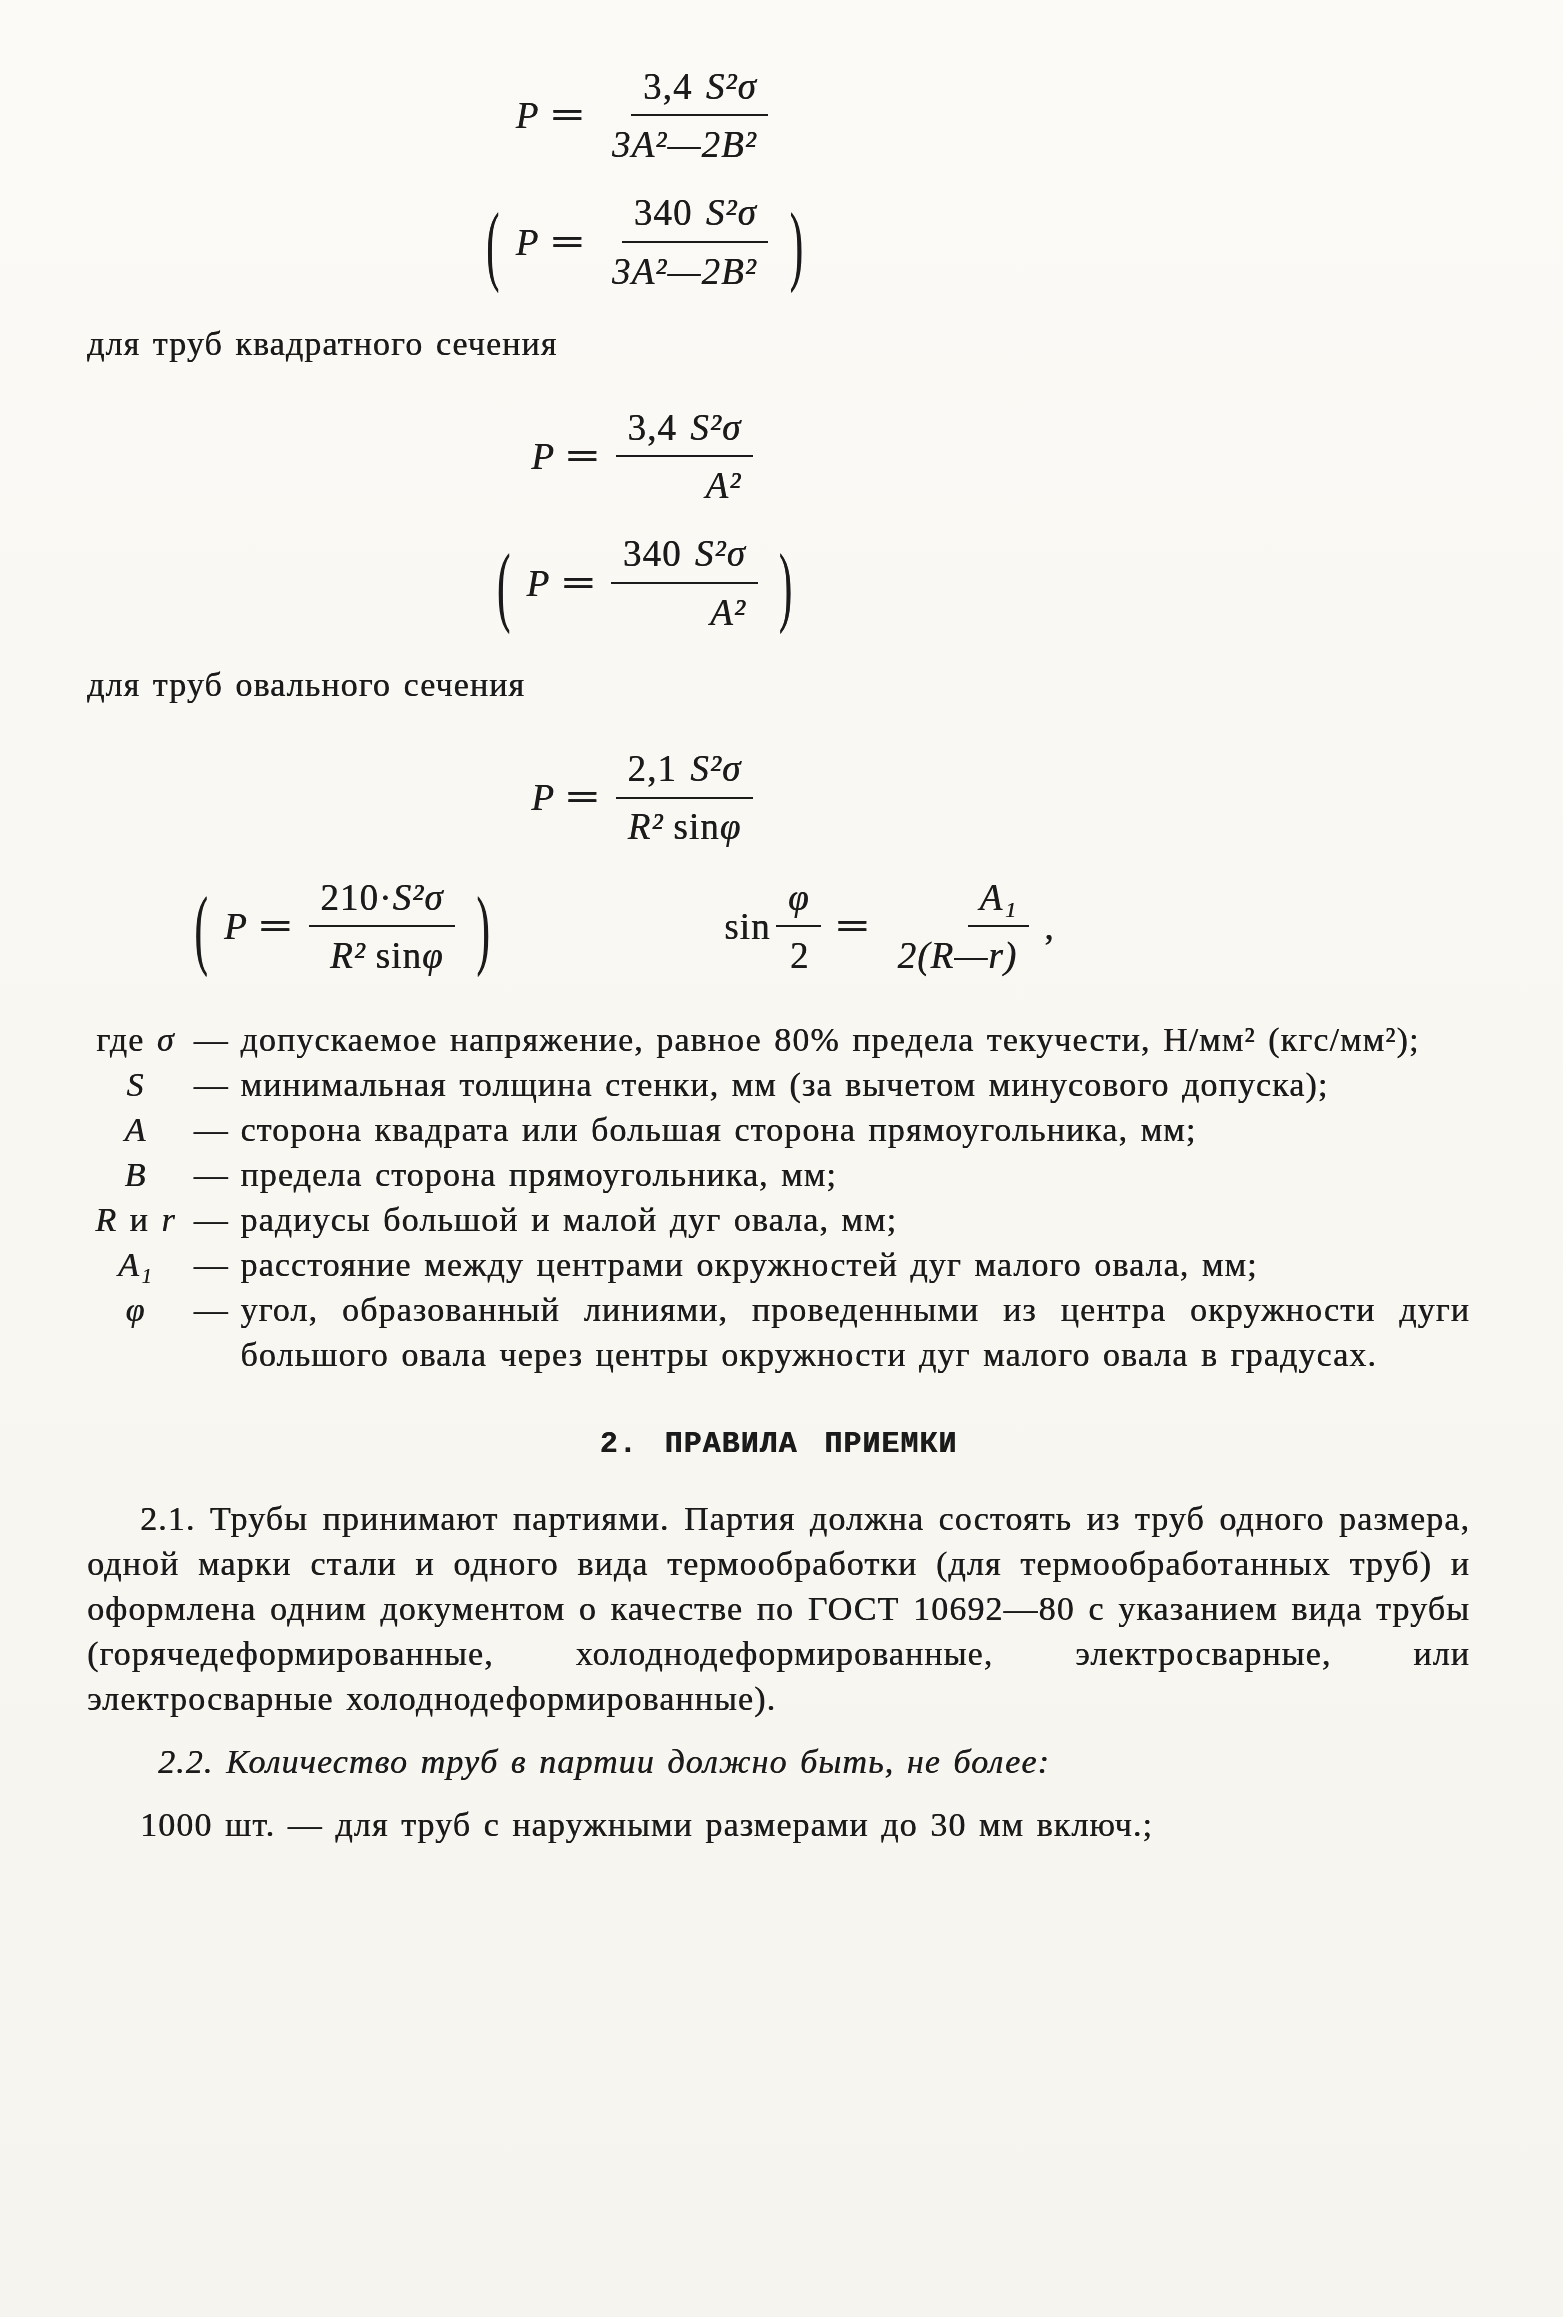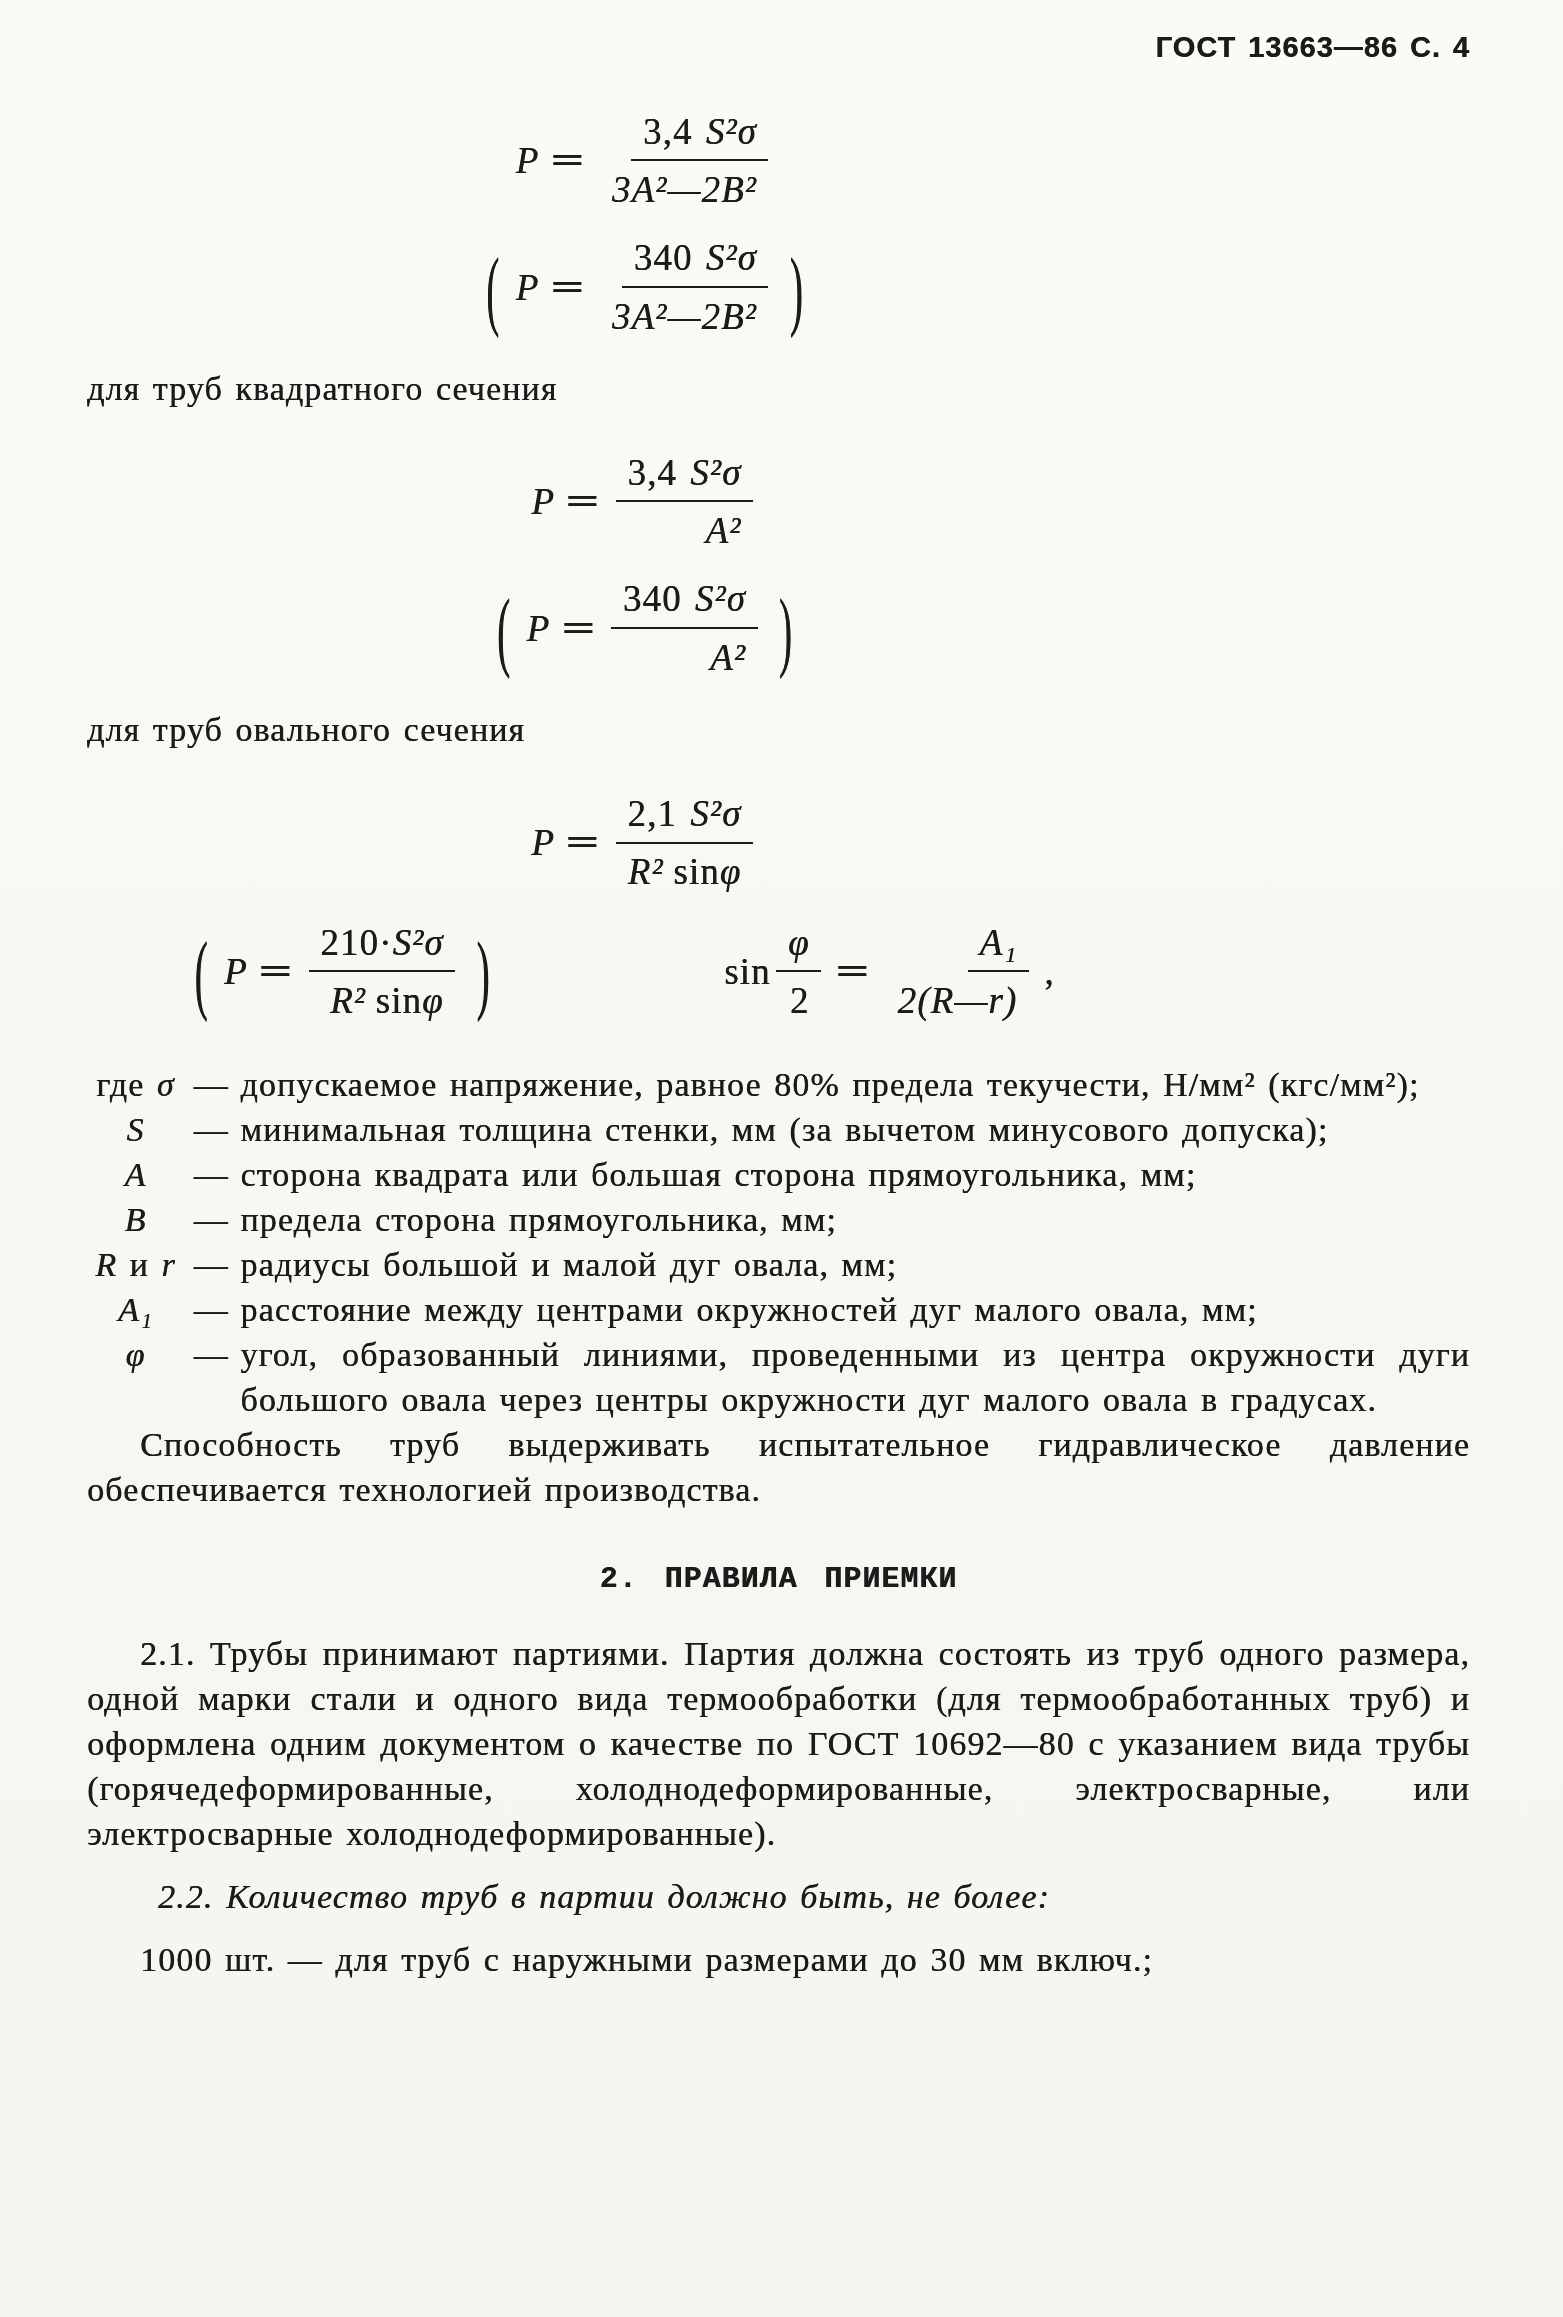--- a/index.html
+++ b/index.html
@@ -72,21 +72,20 @@
     letter-spacing: 1px;
     word-spacing: 7.8px;
     margin: 45px 0 29px;
   }
 </style>
 </head>
 <body>
 
 <div class="page">
 
-  <div class="header-line">ГОСТ 13663—86 С. 4</div>
 
   <div class="formula-zone">
 
     <div class="formula-line">
       <span class="mvar lhs">P</span>
       <span class="math-eq">=</span>
       <span class="frac">
         <span class="num"><span class="mup">3,4</span> <span class="mvar">S²σ</span></span>
         <span class="den mvar">3A²—2B²</span>
       </span>
@@ -209,21 +208,20 @@
     </div>
 
     <div class="def-row">
       <span class="def-term"><span class="mvar">φ</span></span>
       <span class="def-dash">—</span>
       <span class="def-desc">угол, образованный линиями, проведенными из центра окружности дуги большого овала через центры окружности дуг малого овала в градусах.</span>
     </div>
 
   </div>
 
-  <p class="para" style="margin:0;">Способность труб выдерживать испытательное гидравлическое давление обеспечивается технологией производства.</p>
 
   <div class="sec-title">2. ПРАВИЛА ПРИЕМКИ</div>
 
   <p class="para" style="margin:0;">2.1. Трубы принимают партиями. Партия должна состоять из труб одного размера, одной марки стали и одного вида термообработки (для термообработанных труб) и оформлена одним документом о качестве по ГОСТ 10692—80 с указанием вида трубы (горячедеформированные, холоднодеформированные, электросварные, или электросварные холоднодеформированные).</p>
   <p class="para" style="margin:18px;font-style:italic;">2.2. Количество труб в партии должно быть, не более:</p>
   <p class="para" style="margin:0;">1000 шт. — для труб с наружными размерами до 30 мм включ.;</p>
 
 </div>
 
 

